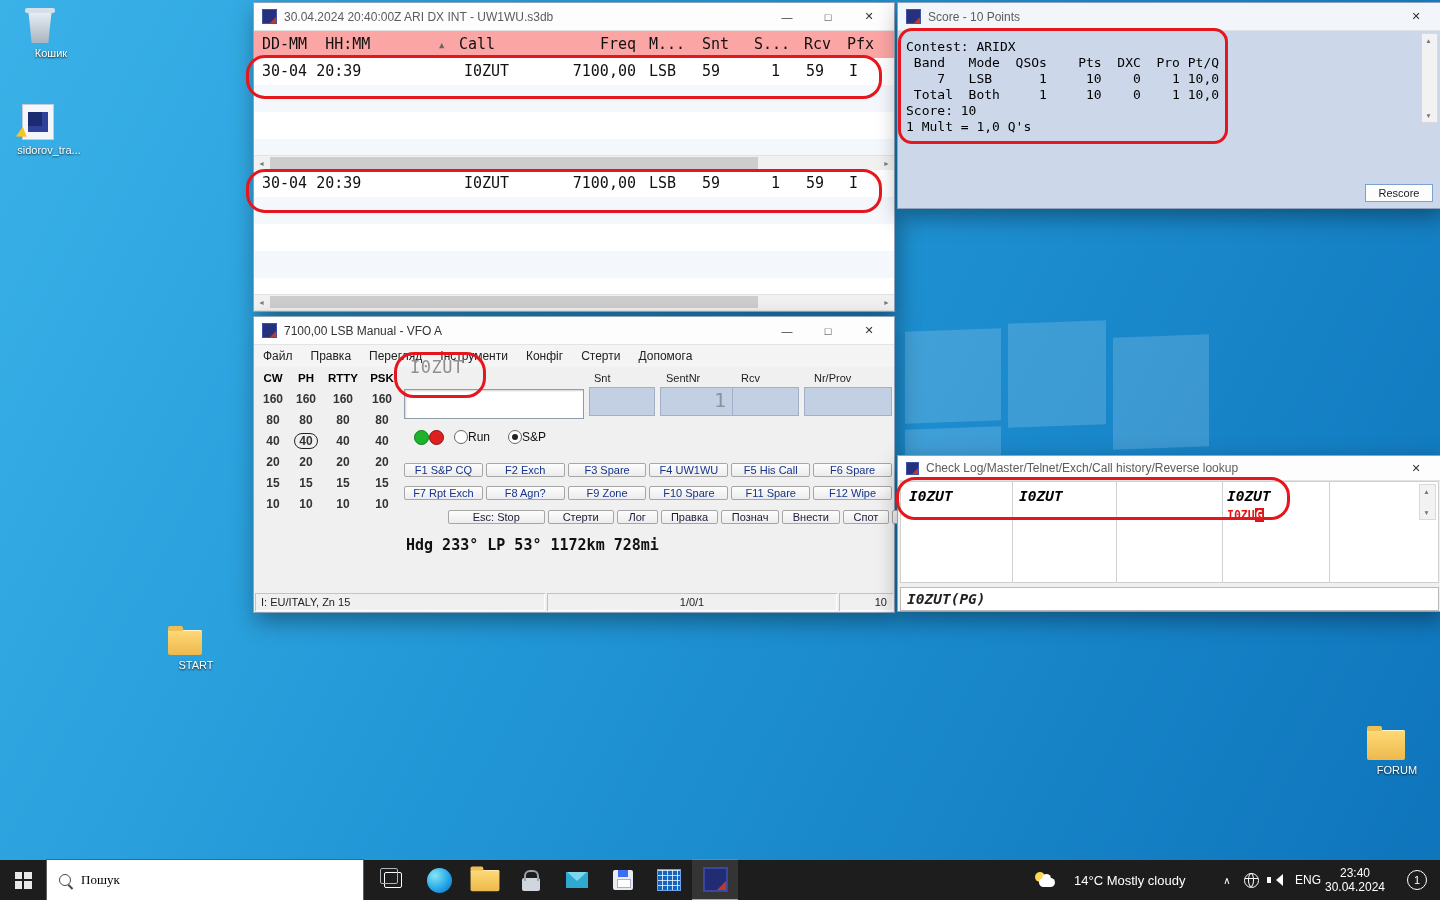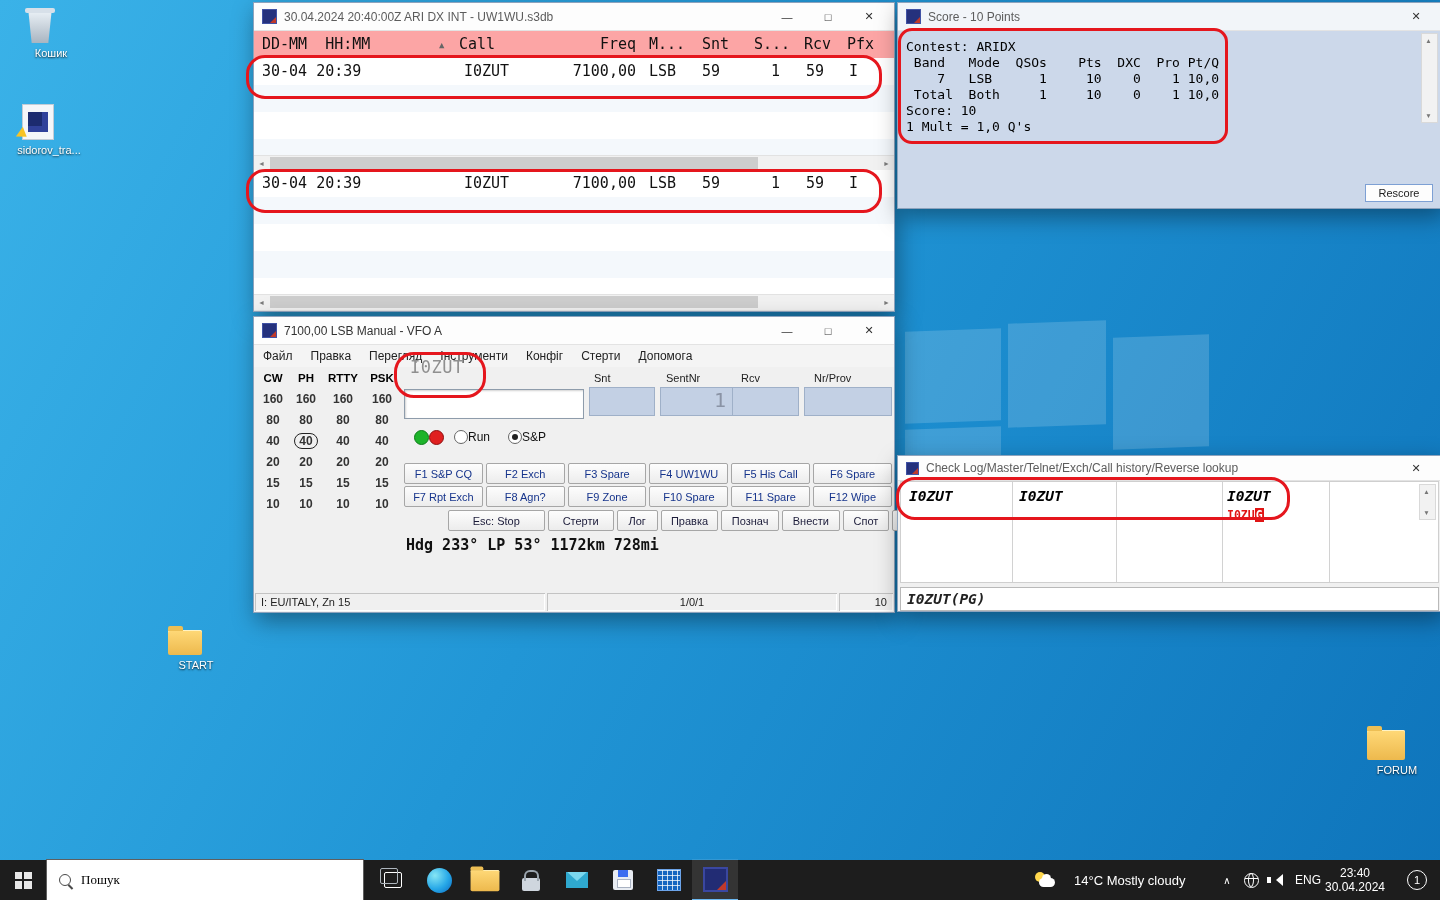--- a/index.html
+++ b/index.html
@@ -46,21 +46,21 @@
   .callbox{position:absolute;left:150px;top:72px;width:178px;height:28px;background:#fff;border:1px solid #8e9cab;box-shadow:inset 1px 1px 2px rgba(0,0,0,.18);}
   .callghost{position:absolute;left:156px;top:40px;font-family:"DejaVu Sans Mono",monospace;font-size:17px;color:#8f8f8f;letter-spacing:.5px;}
   .exlabel{position:absolute;top:55px;font-size:11px;color:#222;}
   .exbox{position:absolute;top:70px;height:27px;background:#c3d0e4;border:1px solid #9fb0c8;}
   .sentnr{font-family:"DejaVu Sans Mono",monospace;font-size:20px;color:#8a93a5;text-align:right;line-height:25px;padding-right:6px;}
   .radiorow{position:absolute;left:160px;top:111px;height:18px;display:flex;align-items:center;font-size:12px;color:#111;}
   .dot{width:13px;height:13px;border-radius:50%;}
   .radio{width:12px;height:12px;border:1px solid #666;border-radius:50%;background:#fff;}
   .radio.on{display:flex;align-items:center;justify-content:center;}
   .radio.on:after{content:"";width:6px;height:6px;border-radius:50%;background:#222;}
-  .btnrow{position:absolute;left:150px;width:488px;height:21px;display:flex;gap:3px;}
+  .btnrow{position:absolute;left:150px;width:488px;height:14px;display:flex;gap:3px;}
   .fbtn{flex:1;background:linear-gradient(#fdfdfd,#ececec);border:1px solid #a6a6a6;border-radius:2px;font-size:11px;color:#16348c;display:flex;align-items:center;justify-content:center;white-space:nowrap;}
   .abtn{background:linear-gradient(#fdfdfd,#ececec);border:1px solid #a6a6a6;border-radius:2px;font-size:11px;color:#1c1c3a;display:flex;align-items:center;justify-content:center;white-space:nowrap;}
   .hdg{position:absolute;left:152px;top:219px;font-family:"DejaVu Sans Mono",monospace;font-weight:bold;font-size:15px;color:#111;white-space:pre;}
   .sbar{position:absolute;left:0;right:0;bottom:0;height:20px;background:#f0f0f0;display:flex;font-size:11px;color:#222;}
   .scell{box-shadow:inset 1px 1px 0 #c3c3c3,inset -1px -1px 0 #fff;display:flex;align-items:center;padding:0 6px;margin:1px;}
   
   .checkcols{position:absolute;left:2px;right:2px;top:25px;height:100px;background:#fff;border:1px solid #cfcfcf;}
   .vline{position:absolute;top:0;bottom:0;width:1px;background:#d2d2d2;}
   .ckcall{position:absolute;top:6px;font-family:"DejaVu Sans Mono",monospace;font-style:italic;font-weight:bold;font-size:14.5px;color:#000;}
   .ckred{position:absolute;top:26px;font-family:"DejaVu Sans Mono",monospace;font-size:11.5px;font-weight:bold;color:#e01515;}

